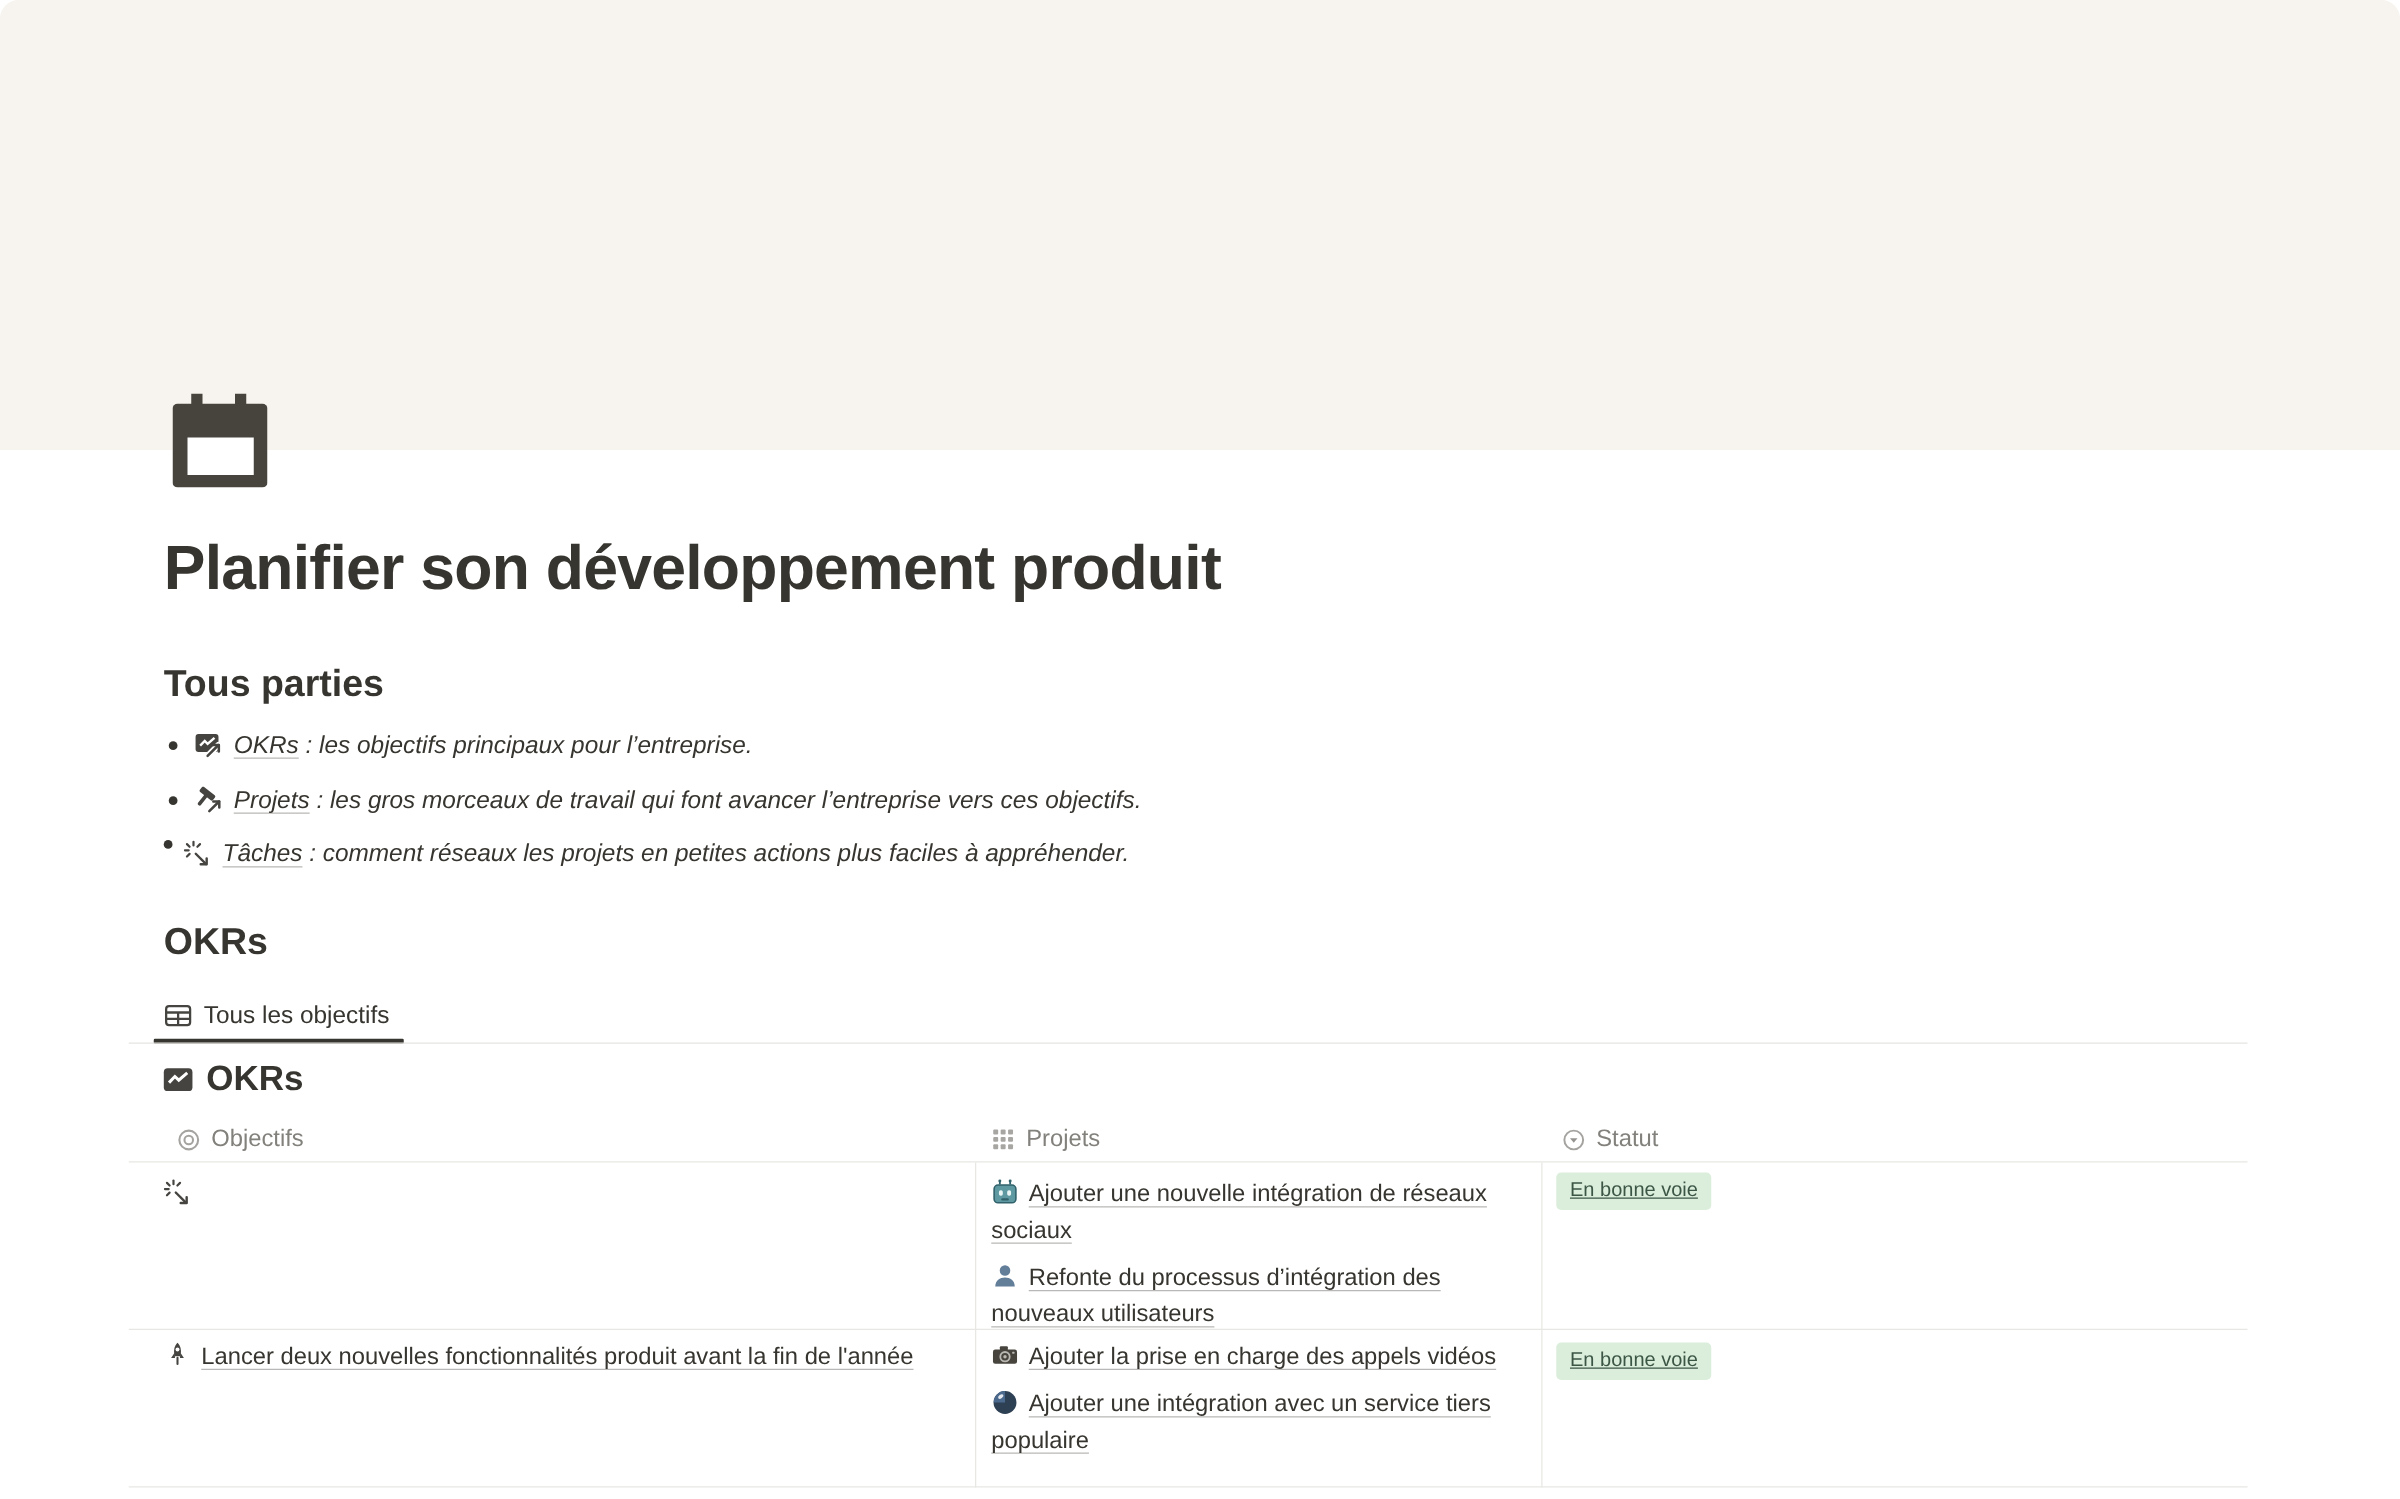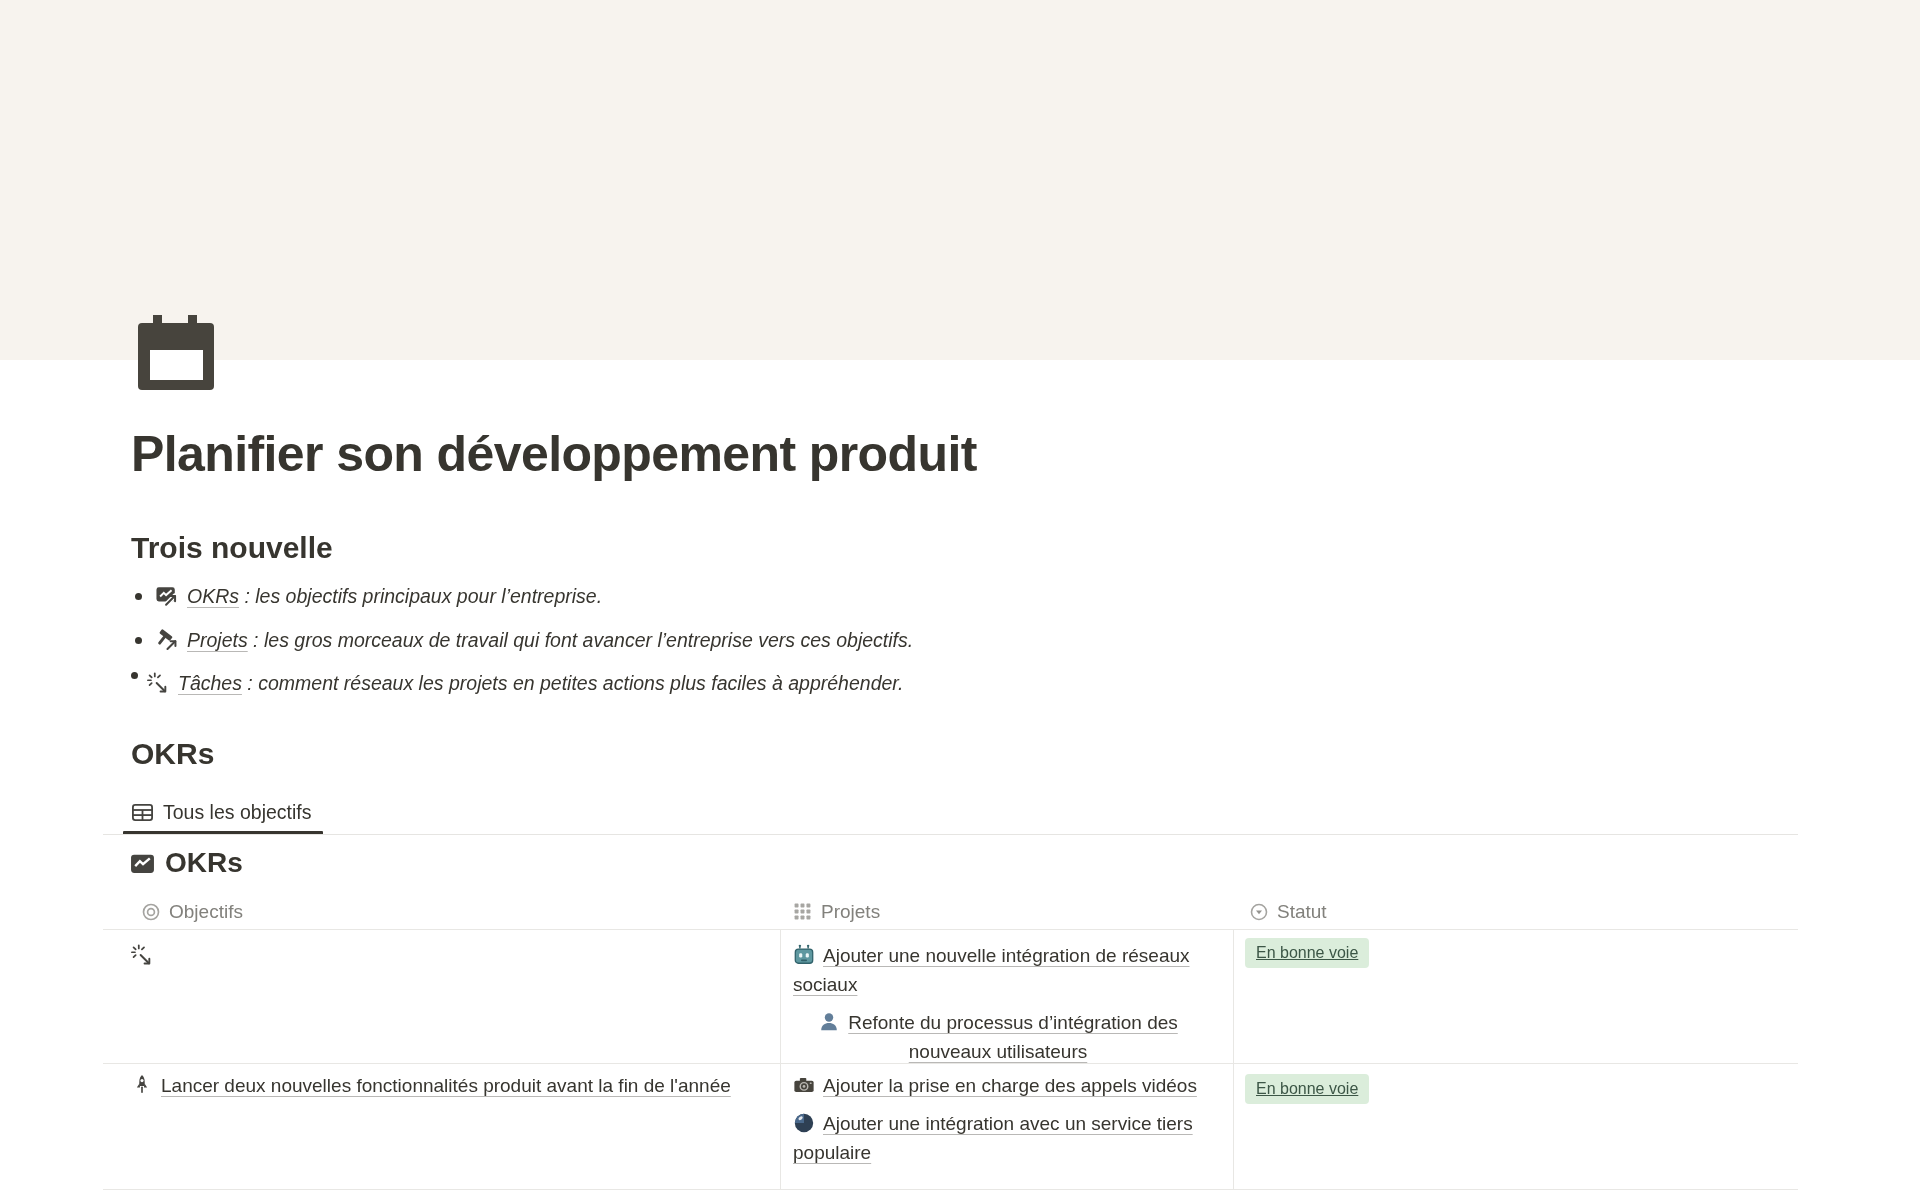--- a/index.html
+++ b/index.html
@@ -1,18 +1,18 @@
 <!DOCTYPE html>
 <html><head>
 <meta charset="utf-8">
 <style>
   * { margin:0; padding:0; box-sizing:border-box; }
   html,body { background:#fff; }
   body { font-family:"Liberation Sans","DejaVu Sans",sans-serif; color:#37352F; }
-  .canvas { position:relative; width:1920px; height:1199px; background:#ffffff; overflow:hidden; }
+  .canvas { position:relative; width:1920px; height:1199px; background:#ffffff; overflow:hidden;border-radius:15px; }
 
   .cover { position:absolute; left:0; top:0; width:1920px; height:360px; background:#F7F3EE; }
 
   .page-icon { position:absolute; left:138px; top:314px; width:76px; height:76px; cursor:pointer; }
 
   .page-title { position:absolute; left:131px; top:424px; font-size:50px; line-height:60px;
                 font-weight:700; letter-spacing:-0.6px; color:#37352F; }
 
   .h2 { position:absolute; left:131px; font-size:30px; line-height:38px; font-weight:700; color:#37352F; }
   .h2-parts { top:529px; }
@@ -51,21 +51,21 @@
 
   .cell { position:absolute; font-size:19px; line-height:29px; color:#37352F; }
   .cell-icon { display:inline-block; width:22px; height:22px; vertical-align:-4px; margin-right:8px; }
   .proj-entry { margin-bottom:9px; }
 
   .obj-r1 { left:131px; top:941px; width:600px; }
   .obj-r2 { left:131px; top:1071px; width:700px; white-space:nowrap; }
   .proj-r1 { left:793px; top:941px; }
   .proj-r2 { left:793px; top:1071px; }
   .w-e1 { display:block; width:432px; }
-  .w-e2 { display:block; width:410px;text-align:center; }
+  .w-e2 { display:block; width:410px; }
   .w-e3 { display:block; width:460px; white-space:nowrap; }
   .w-e4 { display:block; width:455px; }
 
   .badge { position:absolute; left:1245px; display:inline-block; padding:1px 11px 2px 11px;
            background:#DBEDDB; color:#3C5646; font-size:16px; line-height:27px; border-radius:4px; cursor:pointer;text-decoration:underline; }
   .badge-r1 { top:938px; }
   .badge-r2 { top:1074px; }
 </style>
 </head>
 <body>
@@ -78,21 +78,21 @@
     <svg width="76" height="76" viewBox="0 0 76 76">
       <rect x="15" y="1" width="9" height="15" fill="#47443D"></rect>
       <rect x="50" y="1" width="9" height="15" fill="#47443D"></rect>
       <rect x="0" y="9" width="76" height="67" rx="4" fill="#47443D"></rect>
       <rect x="12" y="36" width="53" height="30" fill="#ffffff"></rect>
     </svg>
   </div>
 
   <div class="page-title">Planifier son développement produit</div>
 
-  <div class="h2 h2-parts">Trois nouvelle</div>
+  <div class="h2 h2-parts">Tous parties</div>
 
   <div class="bullet-row" style="top:581px;">
     <span class="bullet-dot"></span>
     <span class="blk-icon">
       <svg width="22" height="22" viewBox="0 0 24 24">
         <rect x="0.5" y="2.5" width="20" height="15.5" rx="2.6" fill="#454440"></rect>
         <polyline points="4.5,12.5 8.5,8.5 11,11 17,5.8" stroke="#ffffff" stroke-width="2.1" fill="none"></polyline>
         <path d="M11 21.5 L20.5 12" stroke="#ffffff" stroke-width="5.4" fill="none" stroke-linecap="round"></path>
         <path d="M11 21.5 L20.5 12" stroke="#454440" stroke-width="2.2" fill="none" stroke-linecap="round"></path>
         <path d="M15.2 12 L20.8 12 L20.8 17.6" stroke="#454440" stroke-width="2.2" fill="none" stroke-linecap="round" stroke-linejoin="round"></path>

